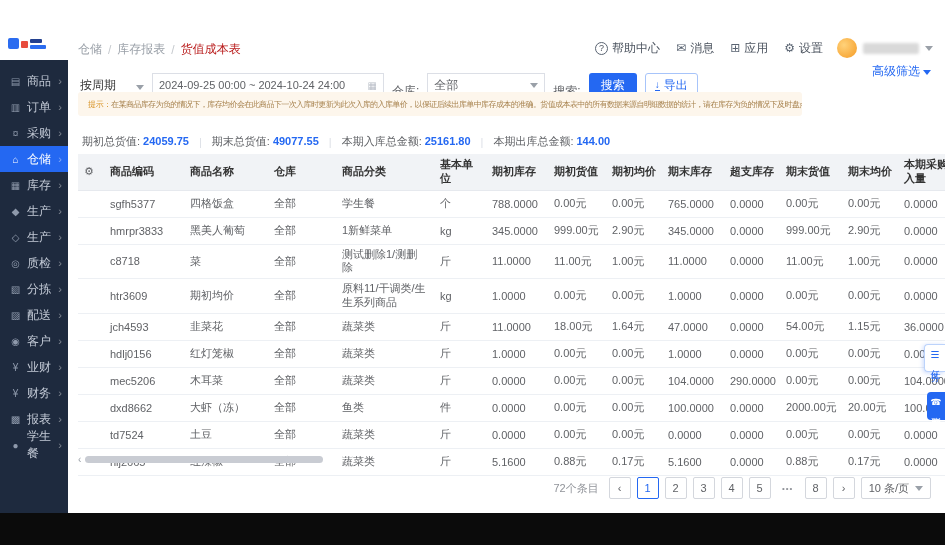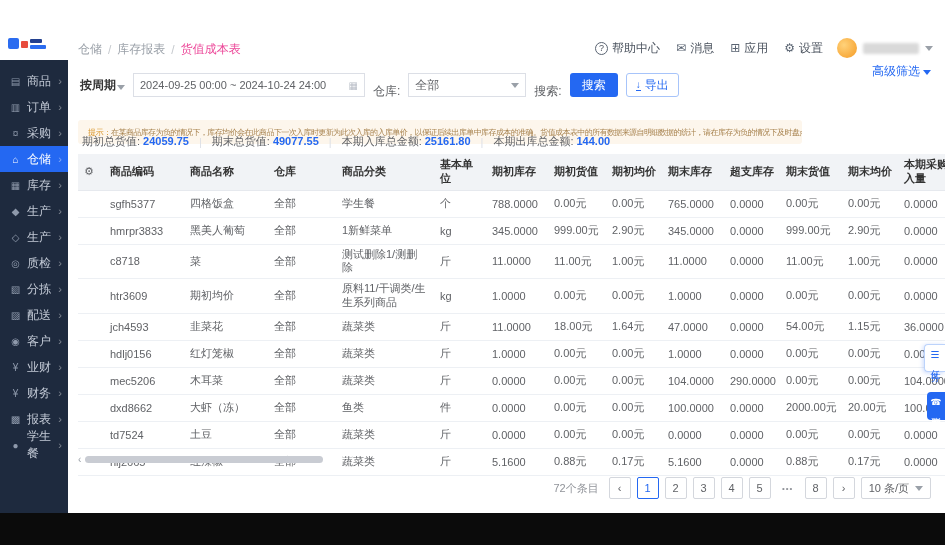--- a/index.html
+++ b/index.html
@@ -8,21 +8,21 @@
   .app { position:absolute; top:0; left:0; width:945px; height:513px; background:#fff; overflow:hidden; }
 
   
   .header { position:absolute; top:0; left:0; width:100%; height:60px; background:#fff; z-index:4; }
   .logo { position:absolute; left:8px; top:37px; width:40px; height:16px; }
   .logo .b1 { position:absolute; left:0; top:1px; width:11px; height:11px; background:#2b6cf0; border-radius:2px; }
   .logo .b2 { position:absolute; left:13px; top:4px; width:7px; height:7px; background:#e84c3d; border-radius:1px; }
   .logo .b3 { position:absolute; left:22px; top:2px; width:12px; height:4px; background:#23408f; border-radius:1px; }
   .logo .b4 { position:absolute; left:22px; top:8px; width:16px; height:4px; background:#2b6cf0; border-radius:1px; }
   .breadcrumb { position:absolute; left:78px; top:41px; font-size:12px; color:#9aa0a8; display:flex; gap:6px; align-items:center; }
-  .breadcrumb .crumb.last { color:#ec4899; }
+  .breadcrumb .crumb.last { color:#b91c1c; }
   .breadcrumb .sep { color:#c6cace; }
   .header-right { position:absolute; right:12px; top:38px; display:flex; align-items:center; gap:14px; font-size:12px; color:#4d5560; }
   .hacts { display:flex; align-items:center; gap:16px; }
   .hact { display:flex; align-items:center; gap:4px; cursor:pointer; }
   .hicon { font-size:12px; color:#5a6472; }
   .help-circle { display:inline-flex; width:13px; height:13px; border:1px solid #5a6472; border-radius:50%; font-size:9px; align-items:center; justify-content:center; }
   .avatar-group { display:flex; align-items:center; gap:6px; cursor:pointer; }
   .avatar { width:20px; height:20px; border-radius:50%; background:radial-gradient(circle at 35% 35%, #ffd27a, #f59a23); }
   .blur-name { width:56px; height:11px; background:#d9d9d9; border-radius:2px; filter:blur(1.5px); }
   .caret-down { width:0; height:0; border:4px solid transparent; border-top:5px solid #9aa0a8; margin-top:4px; display:inline-block; }
@@ -37,33 +37,33 @@
   .iot { position:absolute; bottom:0; left:0; width:68px; height:50px; background:linear-gradient(135deg,#1460f0,#2f9bff); color:#fff; padding:7px 6px; overflow:hidden; }
   .iot .t { font-size:14px; font-weight:bold; font-style:italic; line-height:1; }
   .iot .s { font-size:7px; opacity:.92; margin-top:4px; letter-spacing:1px; }
   .iot .g { position:absolute; right:3px; top:12px; width:22px; height:22px; background:linear-gradient(135deg,#cfe7ff,#57b1ff); transform:rotate(45deg); opacity:.9; border-radius:4px; border:2px solid rgba(255,255,255,.55); }
 
   
   .content { position:absolute; top:60px; left:68px; width:877px; height:453px; background:#fff; z-index:2; }
   .adv-filter { position:absolute; top:3px; right:14px; color:#2468f2; font-size:12px; display:flex; gap:3px; align-items:center; cursor:pointer; }
   .adv-caret { width:0; height:0; border:4px solid transparent; border-top:5px solid #2468f2; margin-top:5px; }
   .filter-row { position:absolute; top:13px; left:12px; display:flex; align-items:center; gap:8px; height:24px; font-size:12px; color:#333; }
-  .period { display:flex; gap:1px; align-items:flex-end; cursor:pointer;font-weight:bold; }
+  .period { display:flex; gap:20px; align-items:flex-end; cursor:pointer; }
   .fld { height:24px; border:1px solid #dcdfe6; border-radius:0; background:#fff; display:flex; align-items:center; padding:0 6px; color:#606266; font-size:11px; }
   .date-fld { width:232px; justify-content:space-between; }
   .cal-icon { color:#b8bdc6; font-size:10px; margin-left:6px; }
   .sel { width:118px; justify-content:space-between; cursor:pointer; font-size:12px; }
   .lbl { color:#606266;margin-top:12px; }
   .search-input { width:128px; border:1px solid #dcdfe6; border-radius:3px; height:24px; font-size:11px; padding:0 6px; color:#333; outline:none; font-family:inherit; }
   .search-input::placeholder { color:#c0c4cc; }
   .btn-primary { height:24px; padding:0 12px; background:#2468f2; color:#fff; border:none; border-radius:3px; font-size:12px; cursor:pointer; font-family:Liberation Serif, serif; }
   .btn-export { height:24px; padding:0 9px; background:#fff; color:#2468f2; border:1px solid #a7c4fa; border-radius:3px; font-size:12px; display:flex; align-items:center; gap:4px; cursor:pointer; font-family:inherit; }
   .dl-icon { font-size:10px; border-bottom:1px solid #2468f2; line-height:10px; }
 
-  .notice { position:absolute; top:60px; left:10px; width:724px; height:22px; background:#fdf6ec; border-radius:3px; display:flex; align-items:center; padding:12px 10px; overflow:hidden; white-space:nowrap; }
+  .notice { position:absolute; top:32px; left:10px; width:724px; height:22px; background:#fdf6ec; border-radius:3px; display:flex; align-items:center; padding:12px 10px; overflow:hidden; white-space:nowrap; }
   .notice .nl { color:#d9962c; font-size:8px; flex:none; letter-spacing:-0.3px; }
   .notice .nt { color:#a8834f; font-size:8px; letter-spacing:-0.6px; }
 
   .summary { position:absolute; top:74px; left:14px; display:flex; align-items:center; gap:10px; font-size:11px; }
   .sum-label { color:#606266;text-align:center; }
   .sum-value { color:#2468f2; font-weight:bold; margin-left:3px; }
   .sum-div { color:#dcdfe6; }
 
   .table-wrap { position:absolute; top:94px; left:10px; width:867px; overflow:hidden; }
   table { border-collapse:collapse; table-layout:fixed; width:880px; font-size:11px; }

